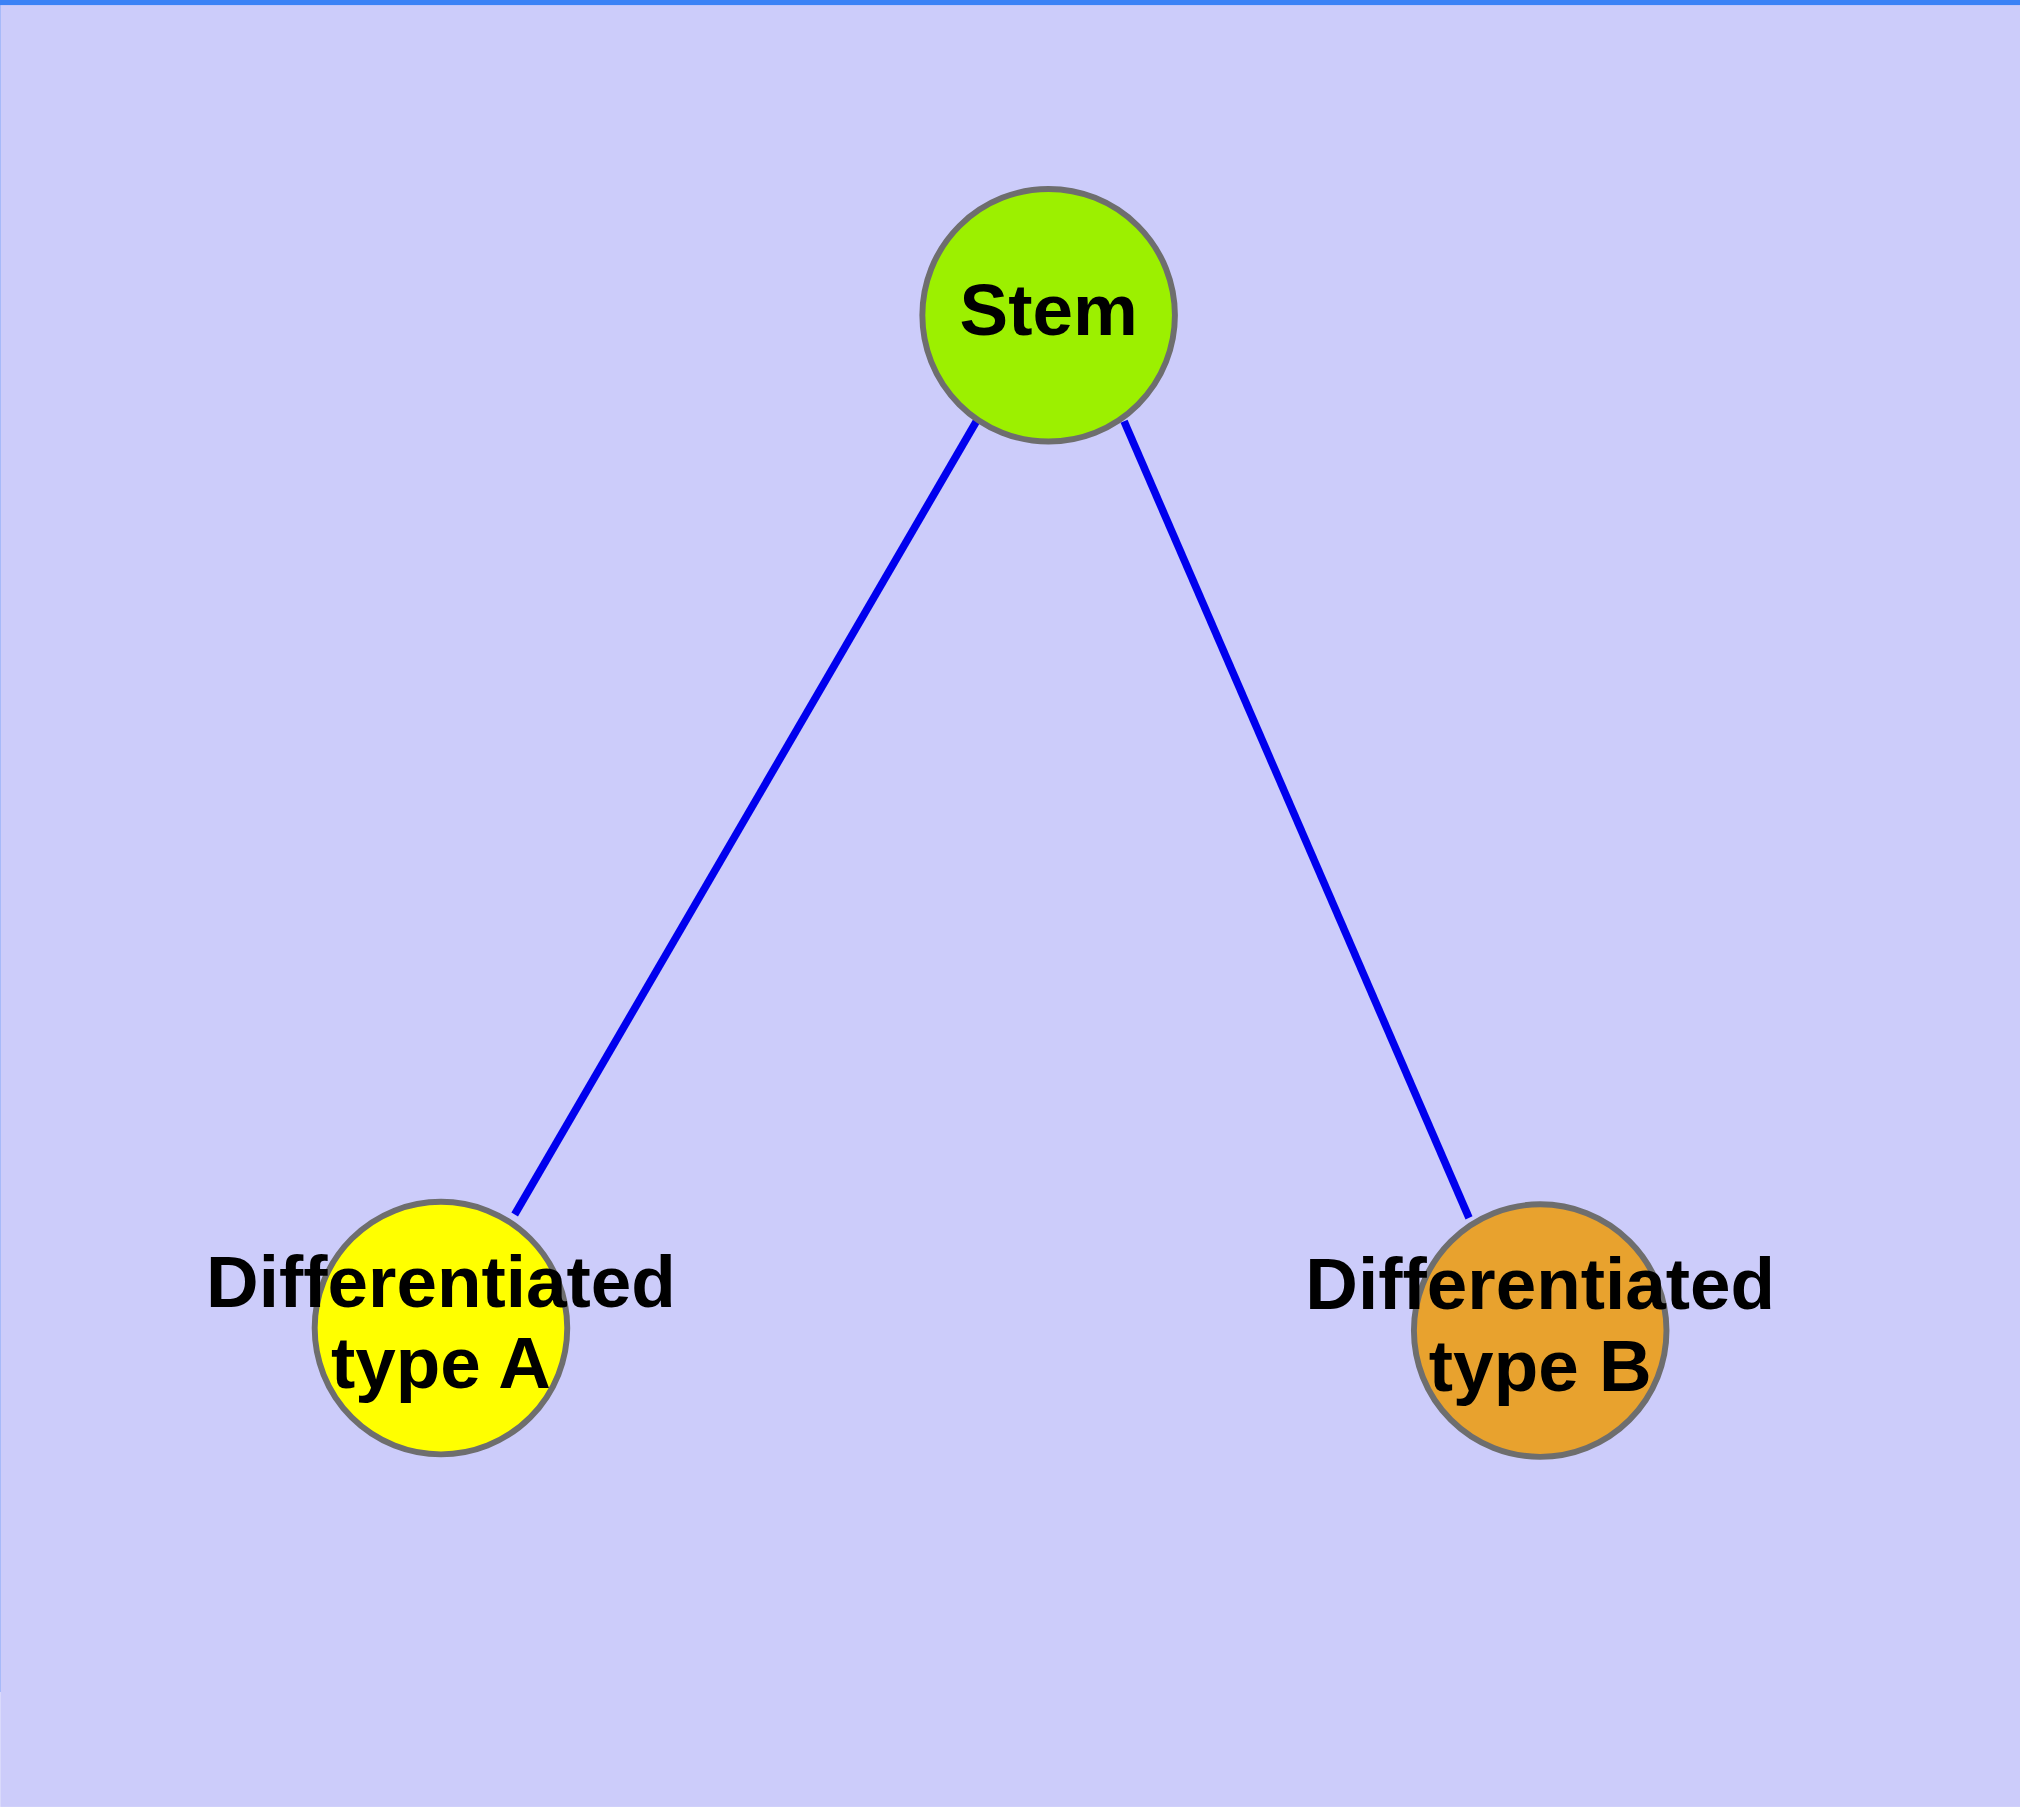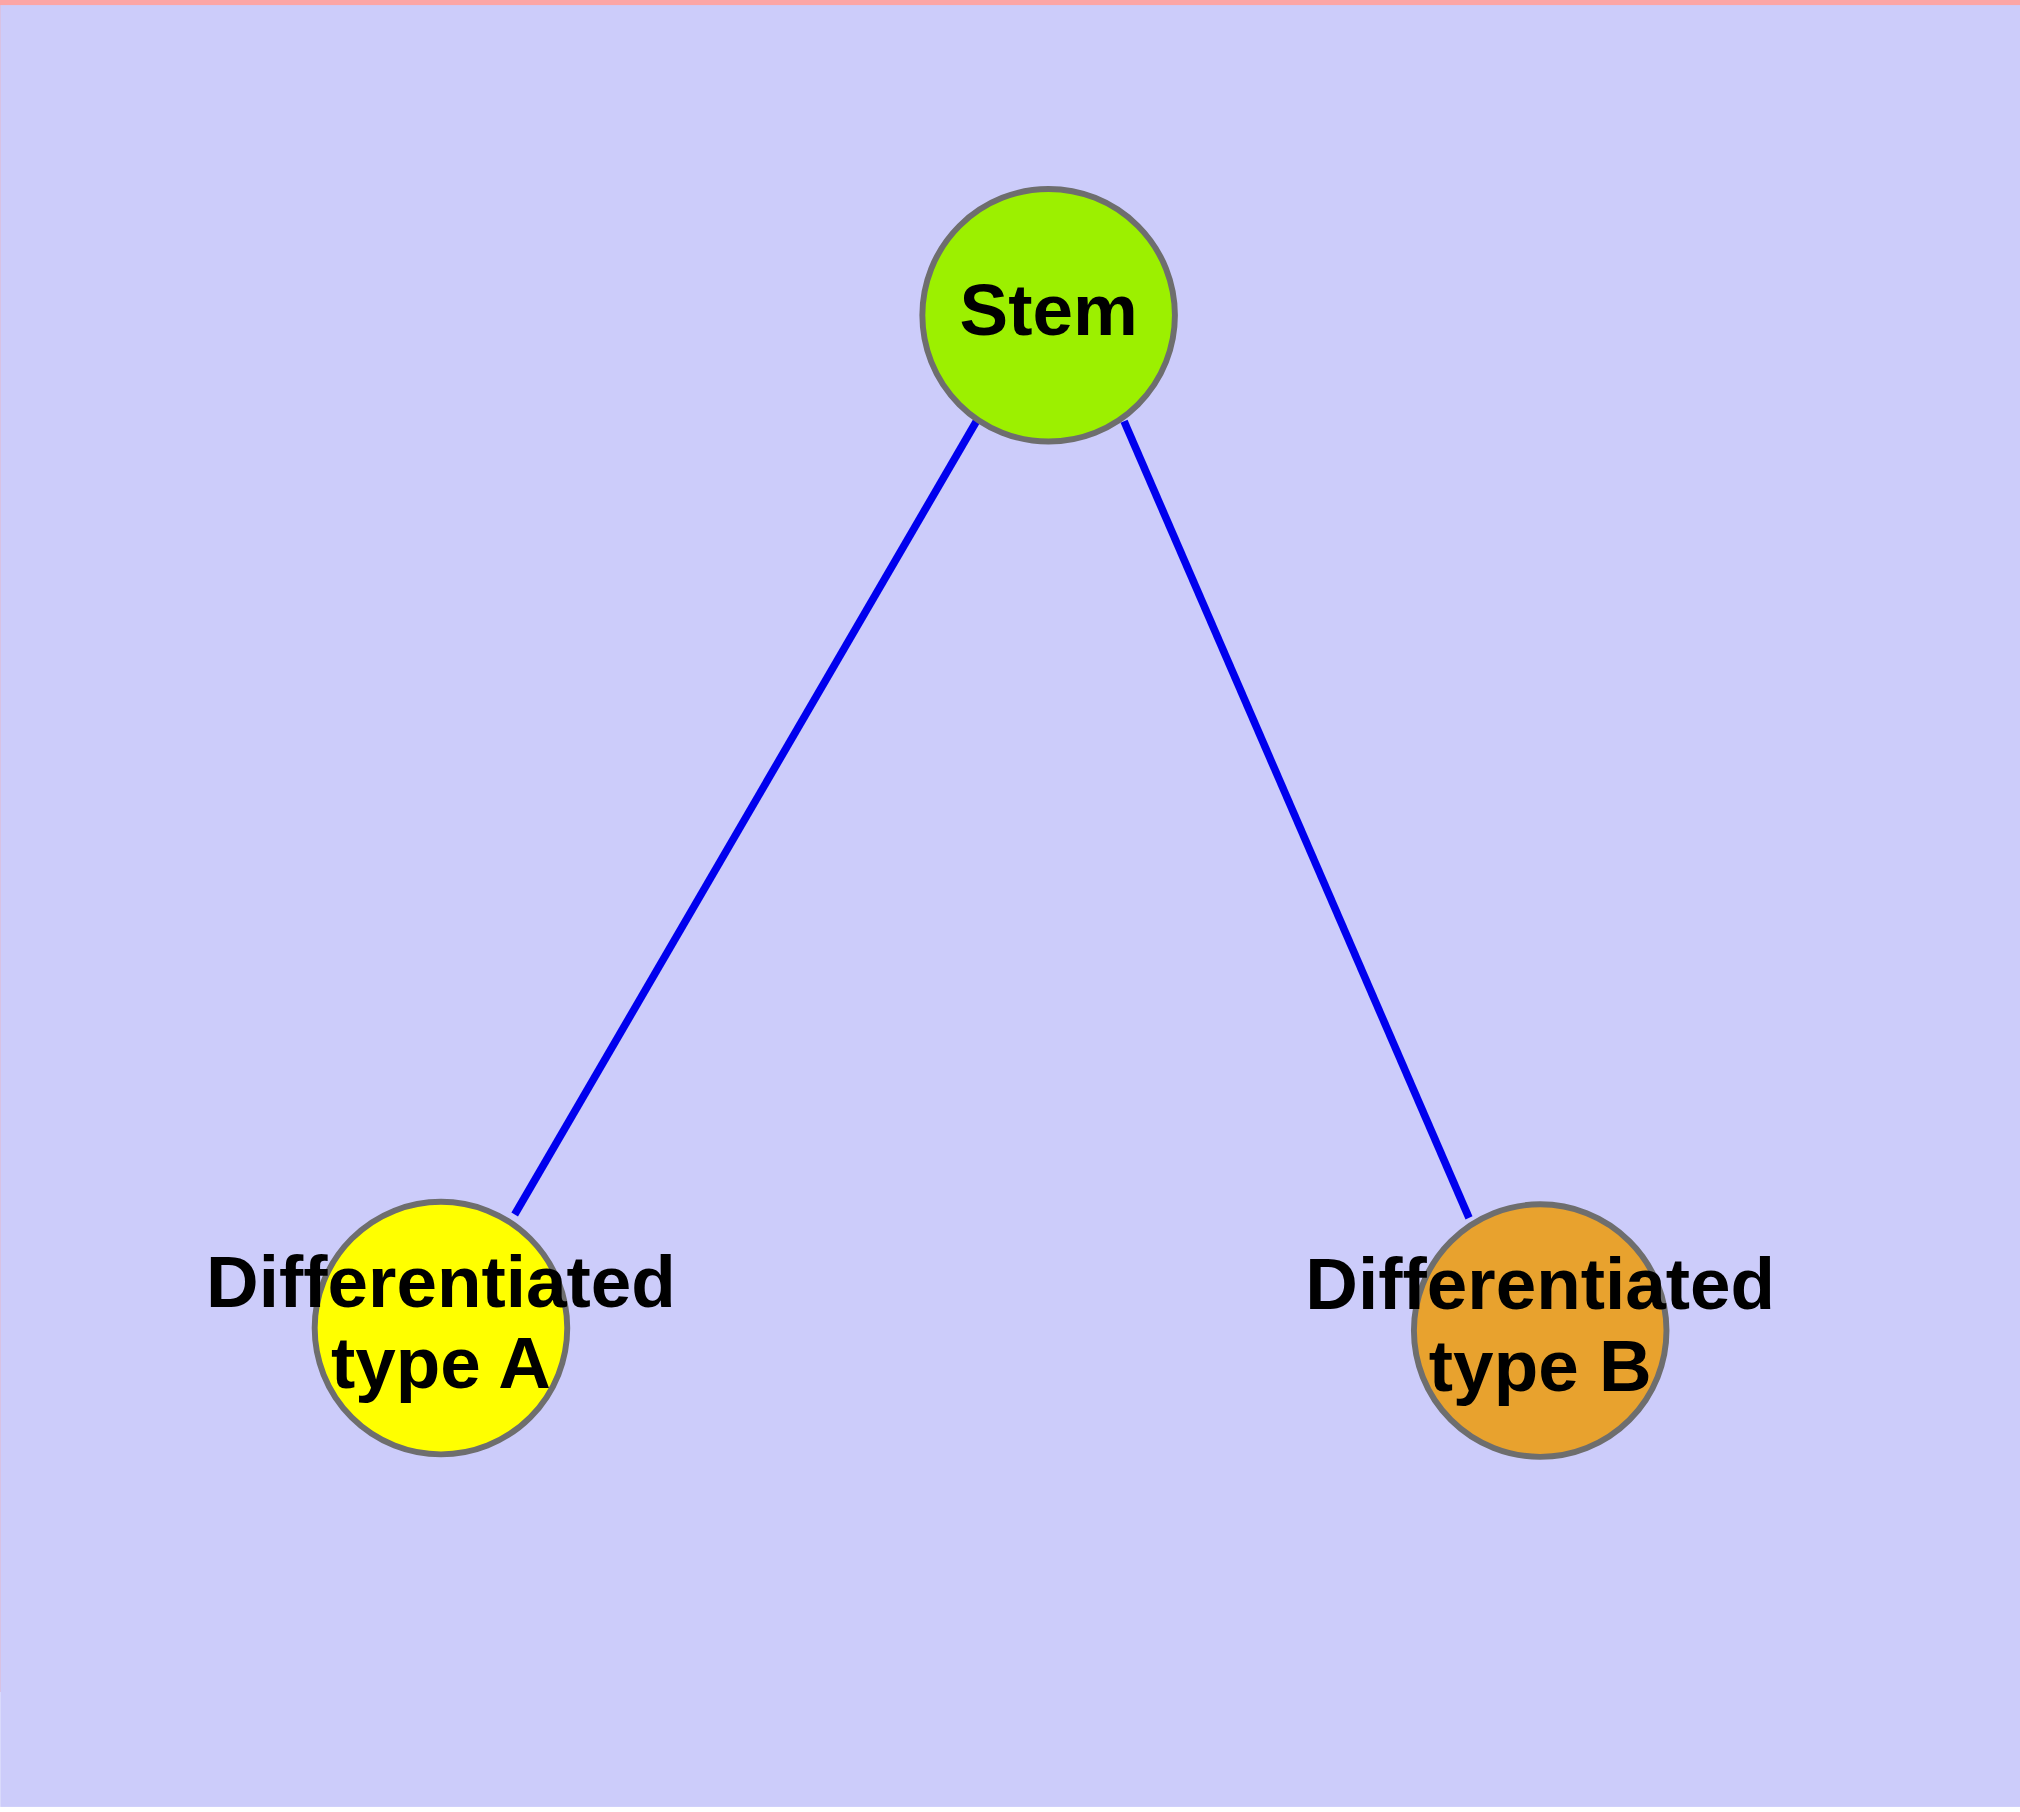--- a/index.html
+++ b/index.html
@@ -10,21 +10,21 @@
   body {
     width: 2021px;
     height: 1812px;
     overflow: hidden;
     font-family: "Liberation Sans", sans-serif;
   }
   #graph-canvas {
     position: relative;
     width: 2021px;
     height: 1692px;
-    background: #fca5a5;
+    background: #3b82f6;
   }
   #graph-svg {
     position: absolute;
     left: 0;
     top: 0;
     width: 2021px;
     height: 1812px;
     display: block;
   }
   .node-label {

